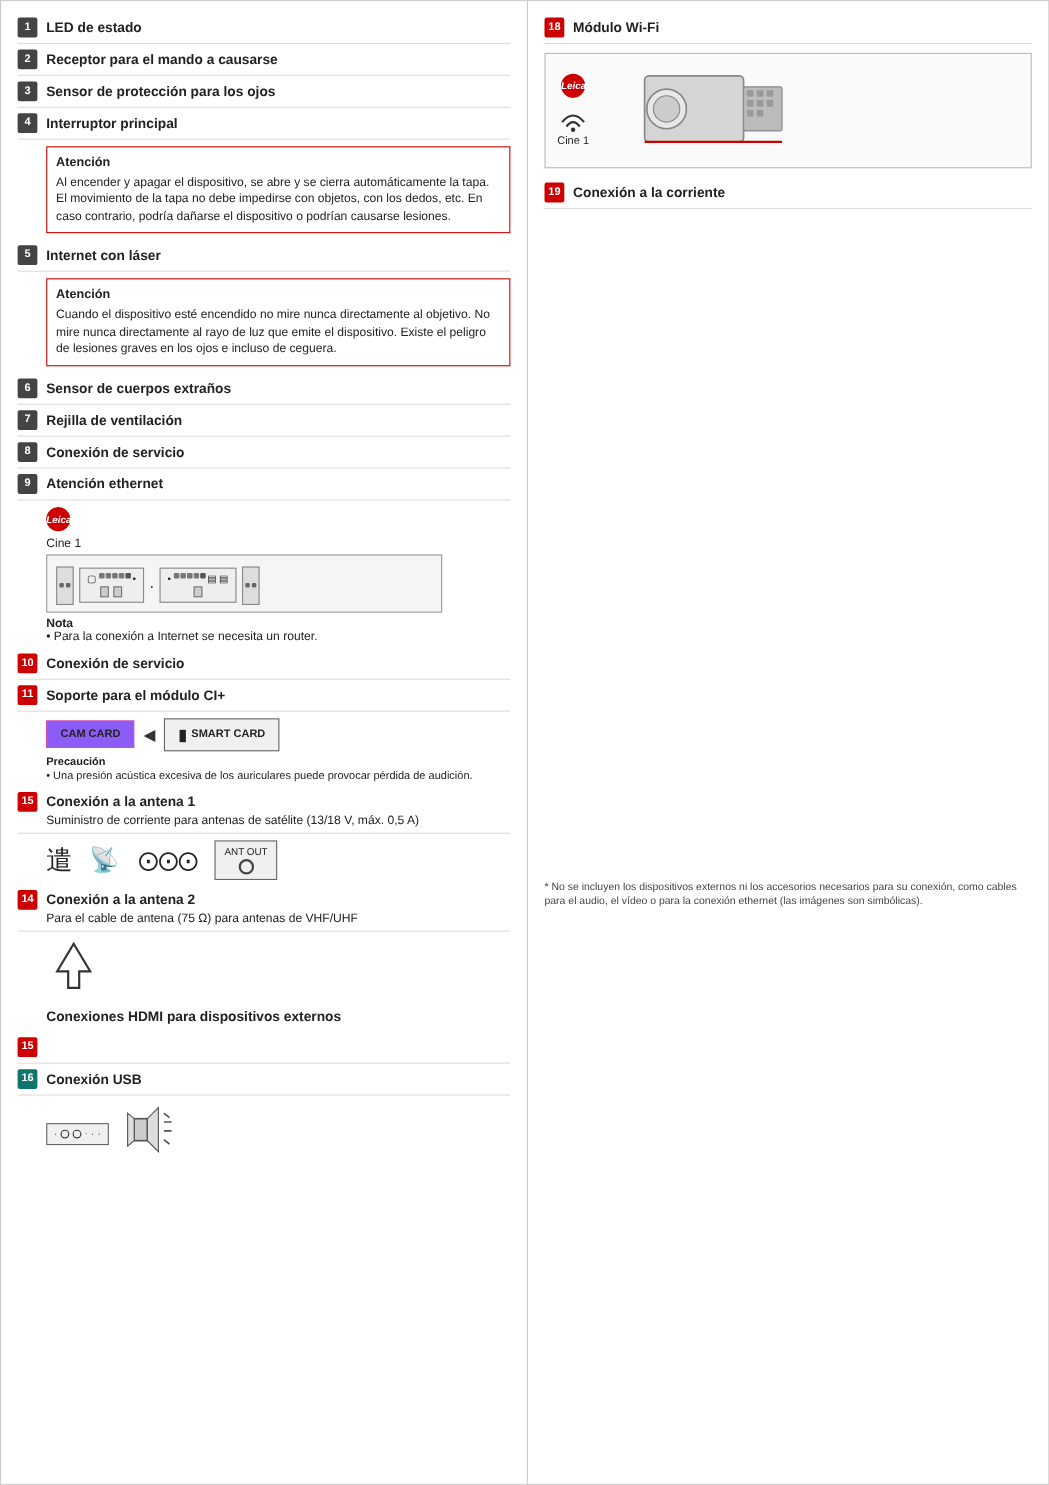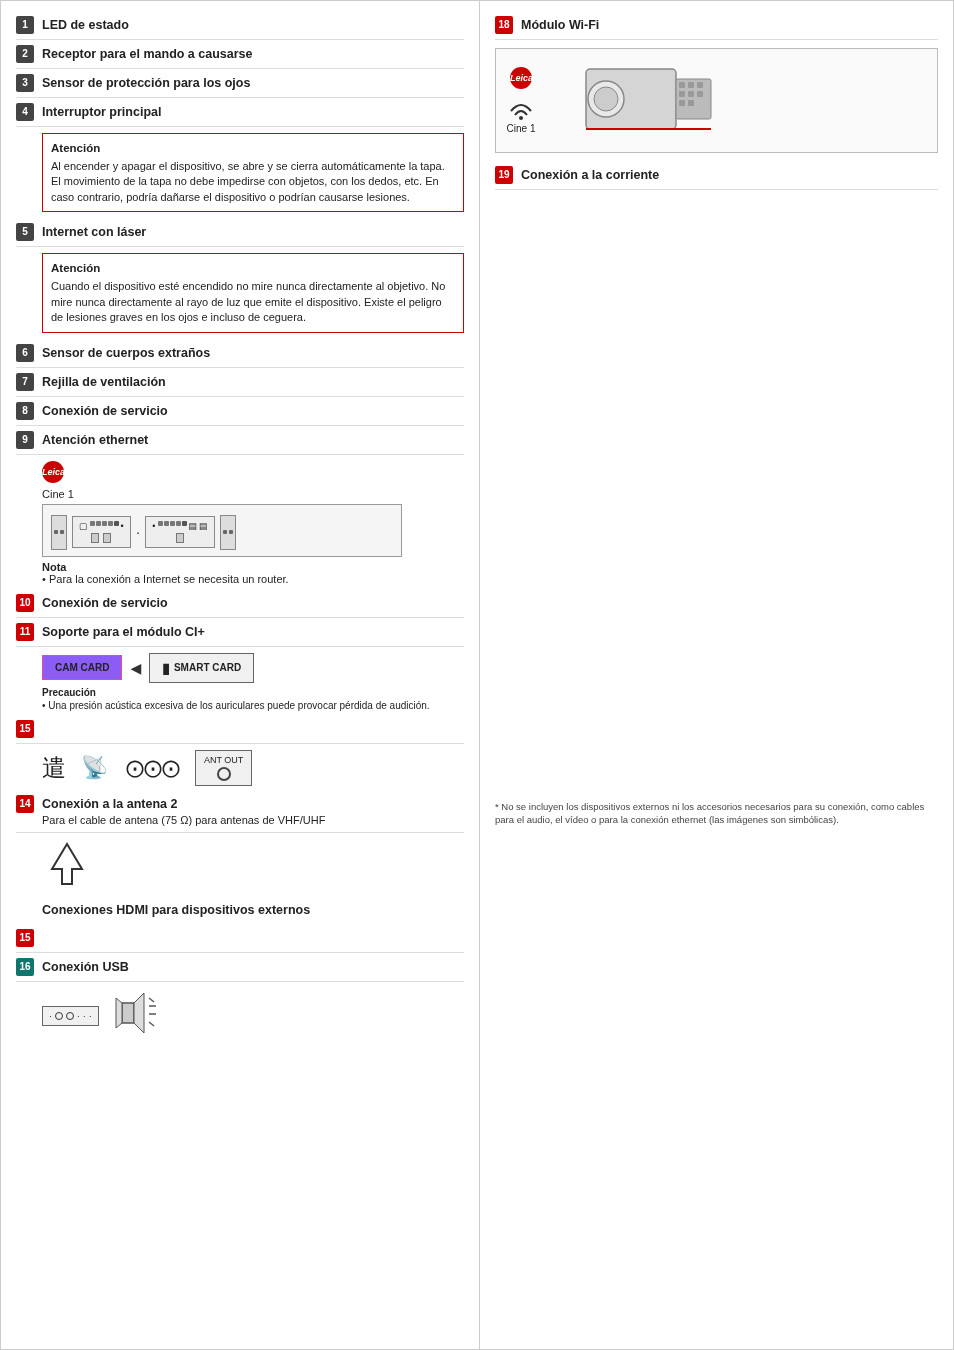--- a/index.html
+++ b/index.html
@@ -362,20 +362,24 @@
     </div>
 
 
     <div style="margin: 4px 0 4px 26px; font-size:10px;">
       <div style="font-weight:bold;margin-bottom:2px;">Precaución</div>
       <div>• Una presión acústica excesiva de los auriculares puede provocar pérdida de audición.</div>
     </div>
 
     <div class="item-row">
       <span class="item-number" style="background:#cc0000;">15</span>
+      <div>
+        <span class="item-label">Conexión a la antena 1</span><br>
+        <span style="font-size:11px;font-weight:normal;">Suministro de corriente para antenas de satélite (13/18 V, máx. 0,5 A)</span>
+      </div>
     </div>
 
     <div class="antenna-row" style="margin-left:26px;">
       <div style="font-size:24px;">遣</div>
       <svg width="30" height="30">
         <text x="0" y="22" font-size="22">📡</text>
       </svg>
       <div style="font-size:18px;">⨀⨀⨀</div>
       <div class="ant-out-box">
         <div>ANT OUT</div>

